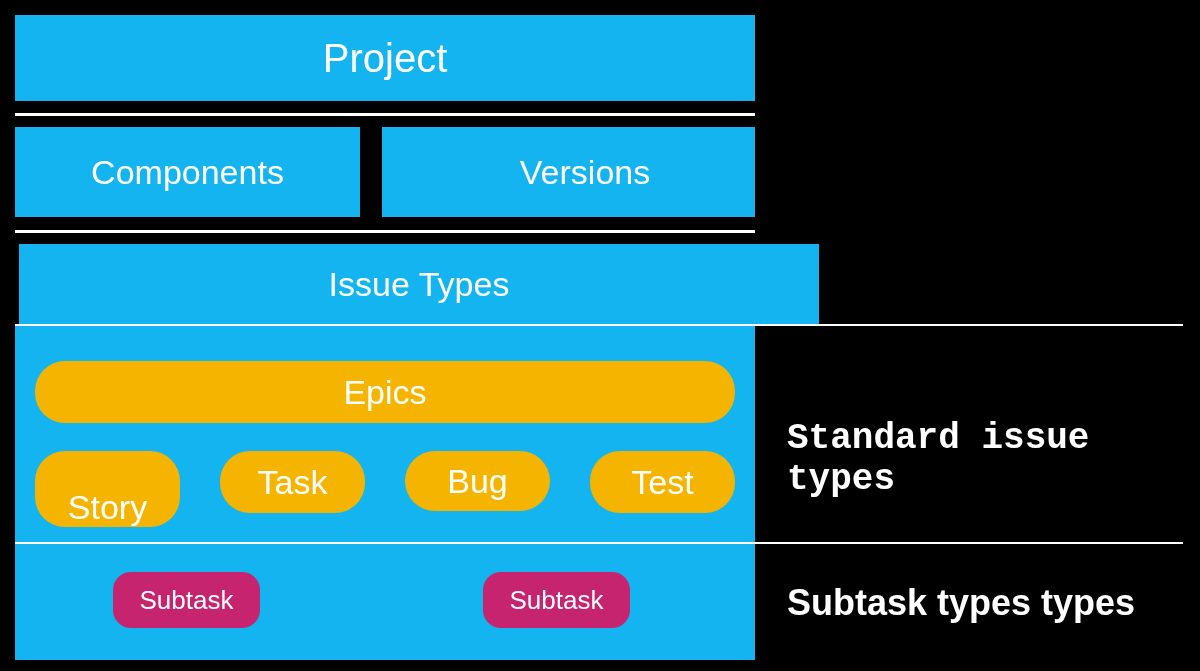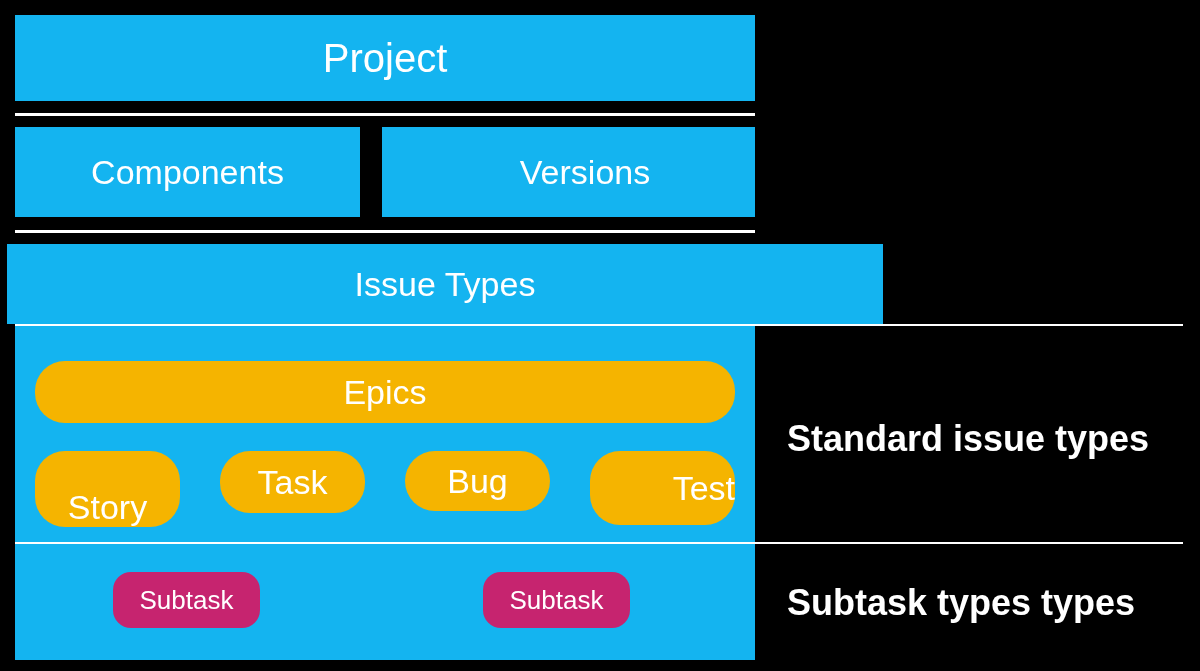--- a/index.html
+++ b/index.html
@@ -32,52 +32,52 @@
 
   <div class="box" style="left:15px; top:127px; width:345px; height:90px;">
     <span class="box-label" style="font-size:34px;">Components</span>
   </div>
   <div class="box" style="left:382px; top:127px; width:373px; height:90px;padding-left:33px;">
     <span class="box-label" style="font-size:34px;">Versions</span>
   </div>
 
   <div class="divider" style="left:15px; top:230px; width:740px;"></div>
 
-  <div class="box" style="left:7px; top:244px; width:876px; height:80px;">
+  <div class="box" style="left:19px; top:244px; width:800px; height:80px;">
     <span class="box-label" style="font-size:34px;">Issue Types</span>
   </div>
 
   <div class="box" style="left:15px; top:324px; width:740px; height:336px; display:block;">
 
     <div class="divider-thin divider" style="left:0px; top:0px; width:1168px; height:2px;"></div>
 
     <div class="pill pill-yellow" style="position:absolute; left:20px; top:37px; width:700px; height:62px;">
       <span class="pill-label" style="font-size:34px;">Epics</span>
     </div>
 
     <div class="pill pill-yellow" style="position:absolute; left:20px; top:127px; width:145px; height:76px;align-items:flex-end;">
       <span class="pill-label" style="font-size:34px;">Story</span>
     </div>
     <div class="pill pill-yellow" style="position:absolute; left:205px; top:127px; width:145px; height:62px;text-align:center;">
       <span class="pill-label" style="font-size:34px;">Task</span>
     </div>
     <div class="pill pill-yellow" style="position:absolute; left:390px; top:127px; width:145px; height:60px;">
       <span class="pill-label" style="font-size:34px;">Bug</span>
     </div>
-    <div class="pill pill-yellow" style="position:absolute; left:575px; top:127px; width:145px; height:74px;justify-content:flex-end;">
+    <div class="pill pill-yellow" style="position:absolute; left:575px; top:127px; width:145px; height:62px;">
       <span class="pill-label" style="font-size:34px;">Test</span>
     </div>
 
     <div class="divider-thin divider" style="left:0px; top:218px; width:1168px; height:2px;"></div>
 
     <div class="pill pill-pink" style="position:absolute; left:98px; top:248px; width:147px; height:56px;">
       <span class="pill-label" style="font-size:26px;">Subtask</span>
     </div>
     <div class="pill pill-pink" style="position:absolute; left:468px; top:248px; width:147px; height:56px;">
       <span class="pill-label" style="font-size:26px;">Subtask</span>
     </div>
   </div>
 
-  <div class="side-label" style="left:787px; top:418px; font-size:36px;">Standard issue types</div>
+  <div class="side-label" style="left:787px; top:418px; font-size:36px;font-family:Liberation Mono, monospace;">Standard issue types</div>
 
   <div class="side-label" style="left:787px; top:582px; font-size:36px;">Subtask types types</div>
 
 </div>
 
 </body></html>

